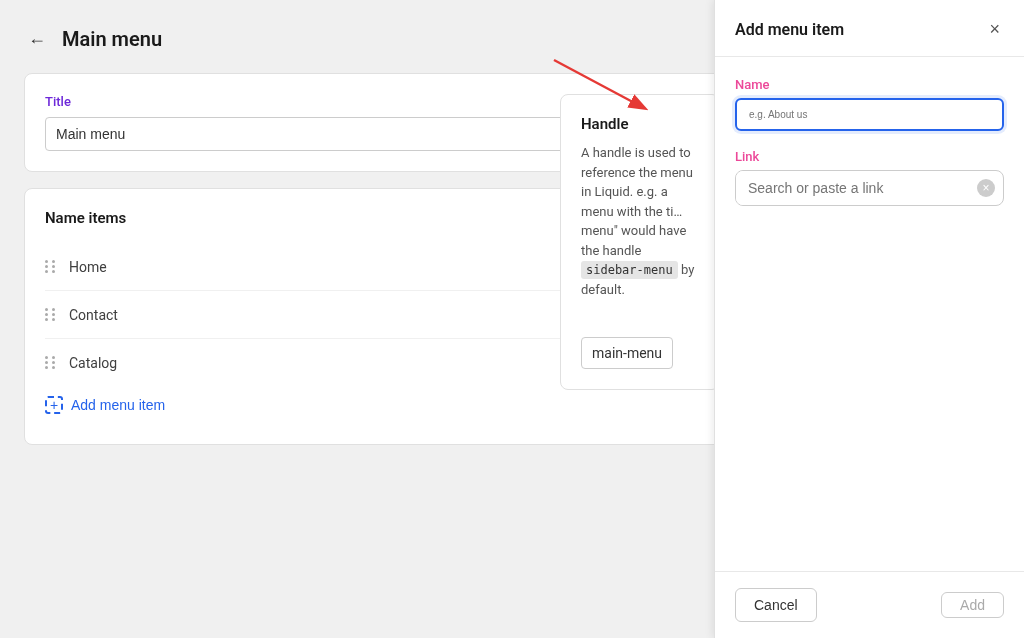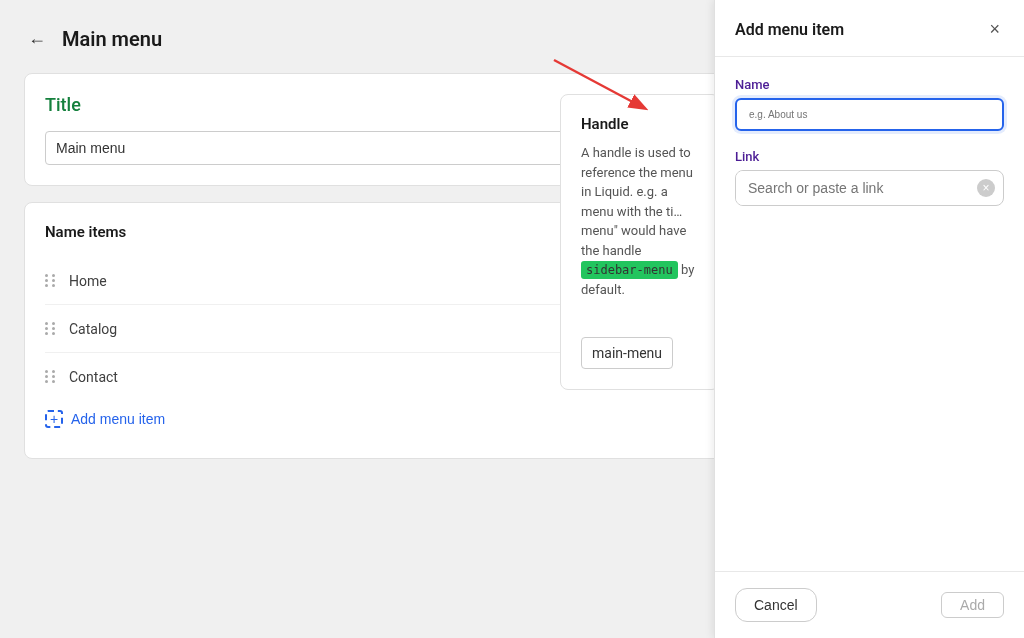--- a/index.html
+++ b/index.html
@@ -47,23 +47,23 @@
 
     .card {
       background: #fff;
       border-radius: 8px;
       border: 1px solid #e0e0e0;
       padding: 20px;
       margin-bottom: 16px;
     }
 
     .card-label {
-      font-size: 18px;
-      color: #15803d;
-      margin-bottom: 16px;
+      font-size: 13px;
+      color: #6d28d9;
+      margin-bottom: 8px;
       font-weight: 500;
     }
 
     .card input[type="text"] {
       width: 100%;
       border: 1px solid #ccc;
       border-radius: 4px;
       padding: 8px 10px;
       font-size: 14px;
       color: #333;
@@ -176,21 +176,21 @@
     }
 
     .handle-description {
       font-size: 13px;
       color: #555;
       line-height: 1.5;
       margin-bottom: 12px;
     }
 
     .handle-code {
-      background: #22c55e;
+      background: #e5e5e5;
       border-radius: 3px;
       padding: 2px 5px;
       font-family: monospace;
       font-size: 12px;
       color: #333;
     }
 
     .handle-value {
       border: 1px solid #ccc;
       border-radius: 4px;
@@ -245,21 +245,21 @@
       overflow-y: auto;
     }
 
     .field-group {
       margin-bottom: 18px;
     }
 
     .field-label {
       font-size: 13px;
       font-weight: 500;
-      color: #4c1d95;
+      color: #ec4899;
       margin-bottom: 6px;
     }
 
     .name-input {
       width: 100%;
       border: 2px solid #2563eb;
       border-radius: 6px;
       padding: 9px 12px;
       font-size: 10px;
       color: #999;
@@ -316,21 +316,21 @@
       align-items: center;
     }
 
     .cancel-btn {
       border: 1px solid #ccc;
       background: #fff;
       padding: 8px 18px;
       font-size: 14px;
       cursor: pointer;
       color: #333;
-      border-radius: 12px;
+      border-radius: 6px;
     }
 
     .add-btn {
       border: 1px solid #ccc;
       background: #fff;
       padding: 4px 18px;
       font-size: 14px;
       cursor: pointer;
       color: #aaa;
       border-radius: 6px;
@@ -389,35 +389,35 @@
 
     <div class="menu-item-row">
       <div class="drag-handle">
         <div class="drag-dot"></div>
           <div class="drag-dot"></div>
         <div class="drag-dot"></div>
           <div class="drag-dot"></div>
         <div class="drag-dot"></div>
           <div class="drag-dot"></div>
       </div>
-      <span class="menu-item-name">Catalog</span>
+      <span class="menu-item-name">Contact</span>
       <button class="item-btn">Edit</button>
       <button class="item-btn">Delete</button>
     </div>
 
     <div class="menu-item-row">
       <div class="drag-handle">
         <div class="drag-dot"></div>
           <div class="drag-dot"></div>
         <div class="drag-dot"></div>
           <div class="drag-dot"></div>
         <div class="drag-dot"></div>
           <div class="drag-dot"></div>
       </div>
-      <span class="menu-item-name">Contact</span>
+      <span class="menu-item-name">Catalog</span>
       <button class="item-btn">Edit</button>
       <button class="item-btn">Delete</button>
     </div>
 
     <button class="add-menu-item-btn">
       <div class="add-icon-dashed">+</div>
       <span>Add menu item</span>
     </button>
   </div>
 </div>

